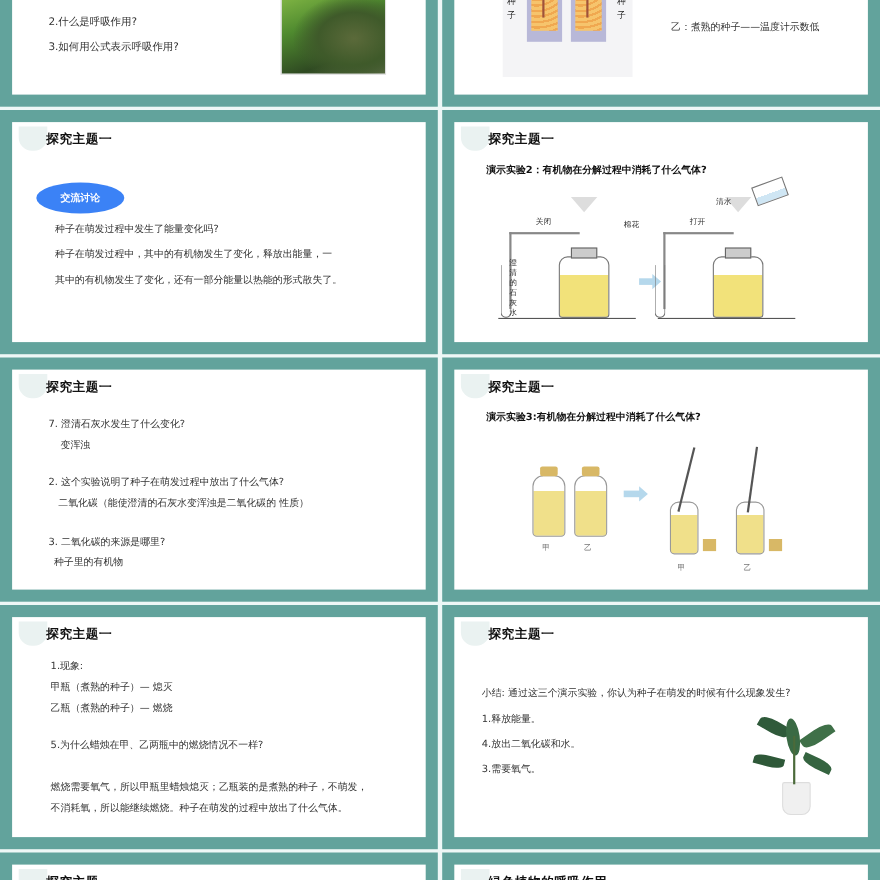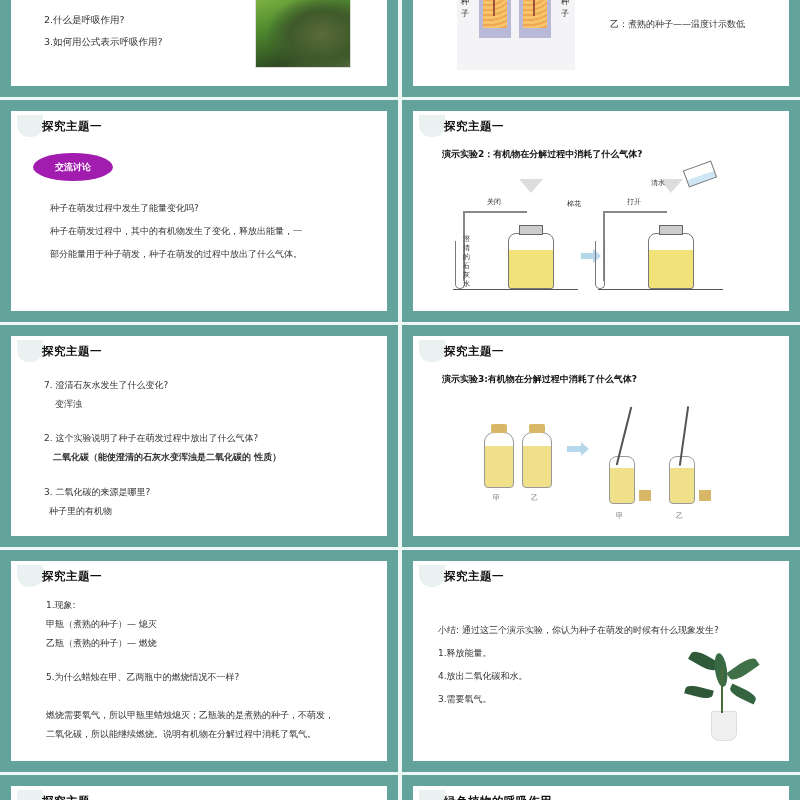--- a/index.html
+++ b/index.html
@@ -17,22 +17,22 @@
     position: absolute; left: 6px; top: 4px; width: 26px; height: 22px;
     background: #eaf2f1; border-radius: 0 0 12px 12px;
   }
   .topic {
     position: absolute; left: 31px; top: 8px;
     font-size: 11.5px; font-weight: bold; color: #111; letter-spacing: 0.5px;
   }
   .txt { position: absolute; font-size: 9px; color: #333; white-space: nowrap; }
   .bold { font-weight: bold; color: #111; font-size: 9.5px; }
   .pill {
-    position: absolute; left: 22px; top: 42px; width: 80px; height: 28px;
-    background: #a21caf; border-radius: 50%;
+    position: absolute; left: 22px; top: 55px; width: 80px; height: 28px;
+    background: #3b82f6; border-radius: 50%;
     color: #fff; font-size: 9px; font-weight: bold;
     display: flex; align-items: center; justify-content: center;
   }
   .photo {
     position: absolute; border: 1px solid #ddd;
   }
 </style>
 </head>
 <body>
 
@@ -64,21 +64,21 @@
   </div>
 </div>
 
 <div class="tile" style="left:0; top:100px;">
   <div class="panel">
     <div class="corner-deco"></div>
     <div class="topic">探究主题一</div>
     <div class="pill">交流讨论</div>
     <div class="txt" style="left:39px; top:91px;">种子在萌发过程中发生了能量变化吗?</div>
     <div class="txt" style="left:39px; top:114px;">种子在萌发过程中，其中的有机物发生了变化，释放出能量，一</div>
-    <div class="txt" style="left:39px; top:137px;">部分能量用于种子萌发，种子在萌发的过程中放出了什么气体。</div>
+    <div class="txt" style="left:39px; top:137px;">其中的有机物发生了变化，还有一部分能量以热能的形式散失了。</div>
   </div>
 </div>
 
 <div class="tile" style="left:402px; top:100px;">
   <div class="panel">
     <div class="corner-deco"></div>
     <div class="topic">探究主题一</div>
     <div class="txt bold" style="left:29px; top:37px; font-size:9px;">演示实验2：有机物在分解过程中消耗了什么气体?</div>
 
     <div style="position:absolute; left:40px; top:60px; width:280px; height:130px;">
@@ -111,21 +111,21 @@
   </div>
 </div>
 
 <div class="tile" style="left:0; top:325px;">
   <div class="panel">
     <div class="corner-deco"></div>
     <div class="topic">探究主题一</div>
     <div class="txt" style="left:33px; top:43px;">7. 澄清石灰水发生了什么变化?</div>
     <div class="txt" style="left:44px; top:62px;">变浑浊</div>
     <div class="txt" style="left:33px; top:96px;text-align:right;">2. 这个实验说明了种子在萌发过程中放出了什么气体?</div>
-    <div class="txt" style="left:42px; top:115px;font-weight:bold;">二氧化碳（能使澄清的石灰水变浑浊是二氧化碳的 性质）</div>
+    <div class="txt" style="left:42px; top:115px;">二氧化碳（能使澄清的石灰水变浑浊是二氧化碳的 性质）</div>
     <div class="txt" style="left:33px; top:150px;">3. 二氧化碳的来源是哪里?</div>
     <div class="txt" style="left:38px; top:169px;">种子里的有机物</div>
   </div>
 </div>
 
 <div class="tile" style="left:402px; top:325px;">
   <div class="panel">
     <div class="corner-deco"></div>
     <div class="topic">探究主题一</div>
     <div class="txt bold" style="left:29px; top:37px; font-size:9px;">演示实验3:有机物在分解过程中消耗了什么气体?</div>
@@ -152,21 +152,21 @@
 
 <div class="tile" style="left:0; top:550px;">
   <div class="panel">
     <div class="corner-deco"></div>
     <div class="topic">探究主题一</div>
     <div class="txt" style="left:35px; top:38px;">1.现象:</div>
     <div class="txt" style="left:35px; top:57px;">甲瓶（煮熟的种子）— 熄灭</div>
     <div class="txt" style="left:35px; top:76px;">乙瓶（煮熟的种子）— 燃烧</div>
     <div class="txt" style="left:35px; top:110px;">5.为什么蜡烛在甲、乙两瓶中的燃烧情况不一样?</div>
     <div class="txt" style="left:35px; top:148px;">燃烧需要氧气，所以甲瓶里蜡烛熄灭；乙瓶装的是煮熟的种子，不萌发，</div>
-    <div class="txt" style="left:35px; top:167px;">二氧化碳，所以能继续燃烧。说明有机物在分解过程中消耗了氧气。</div>
+    <div class="txt" style="left:35px; top:167px;">不消耗氧，所以能继续燃烧。种子在萌发的过程中放出了什么气体。</div>
   </div>
 </div>
 
 <div class="tile" style="left:402px; top:550px;">
   <div class="panel">
     <div class="corner-deco"></div>
     <div class="topic">探究主题一</div>
     <div class="txt" style="left:25px; top:63px;">小结: 通过这三个演示实验，你认为种子在萌发的时候有什么现象发生?</div>
     <div class="txt" style="left:25px; top:86px;">1.释放能量。</div>
     <div class="txt" style="left:25px; top:109px;">4.放出二氧化碳和水。</div>

